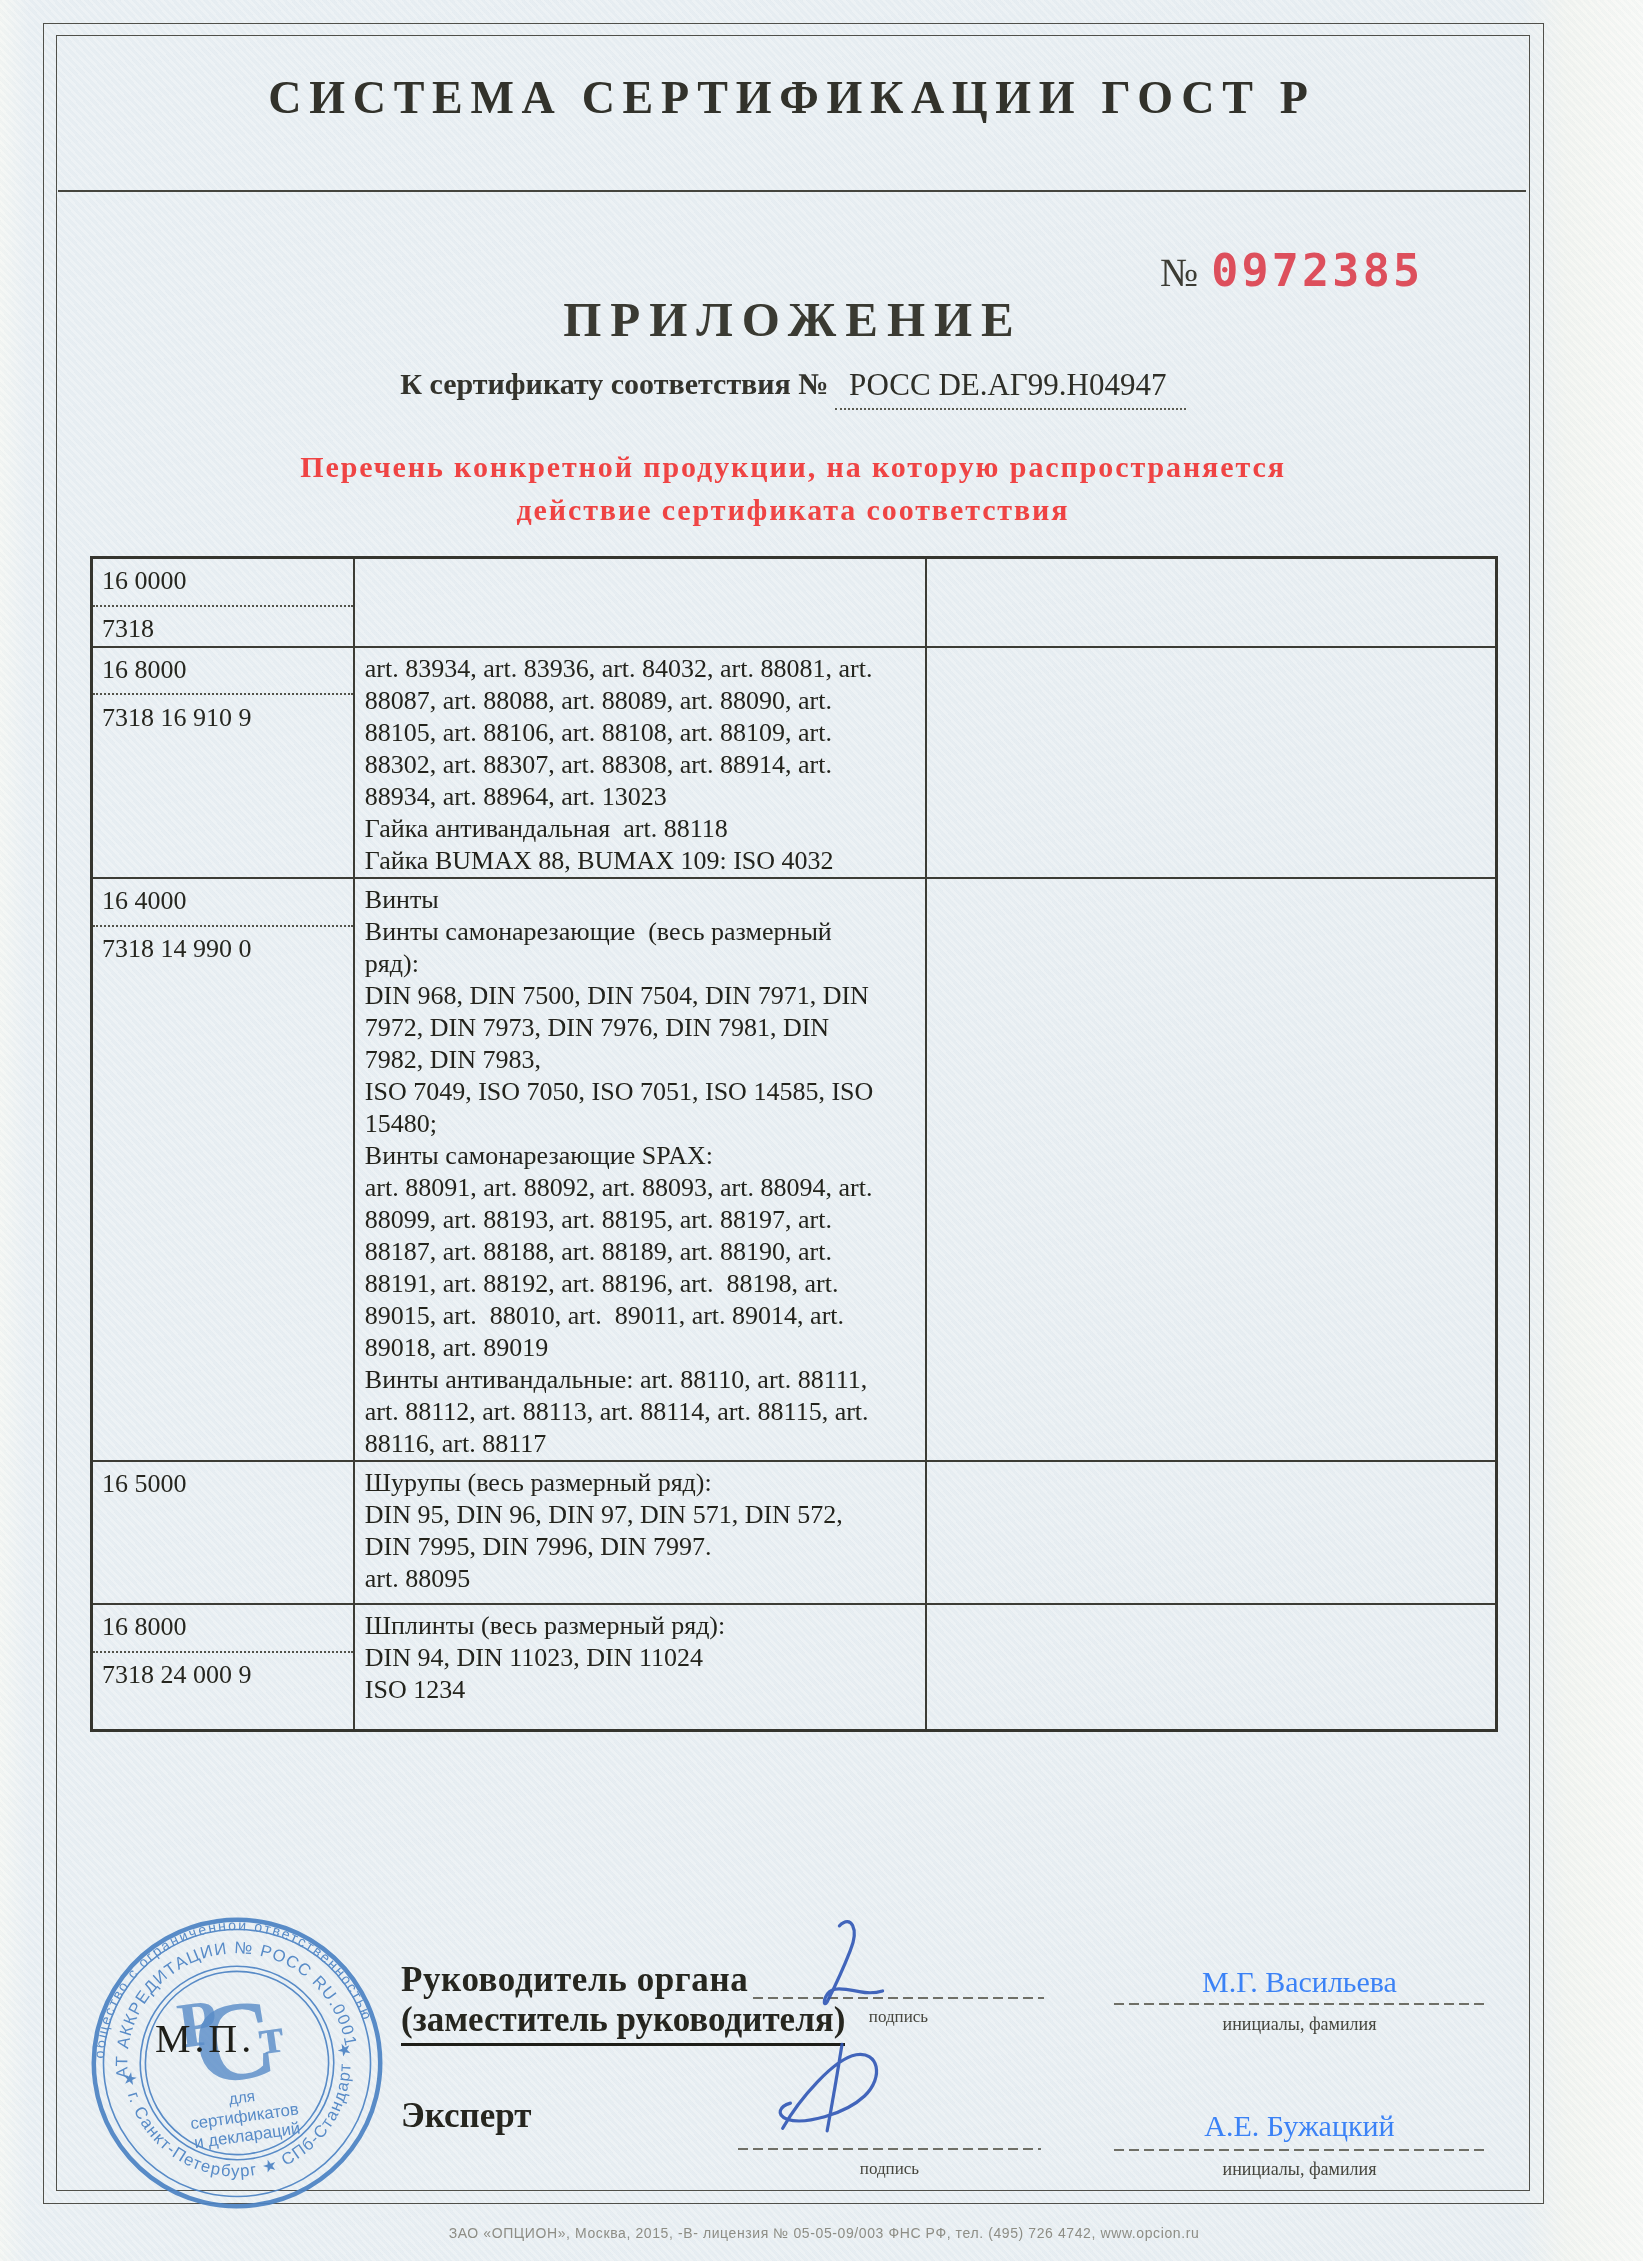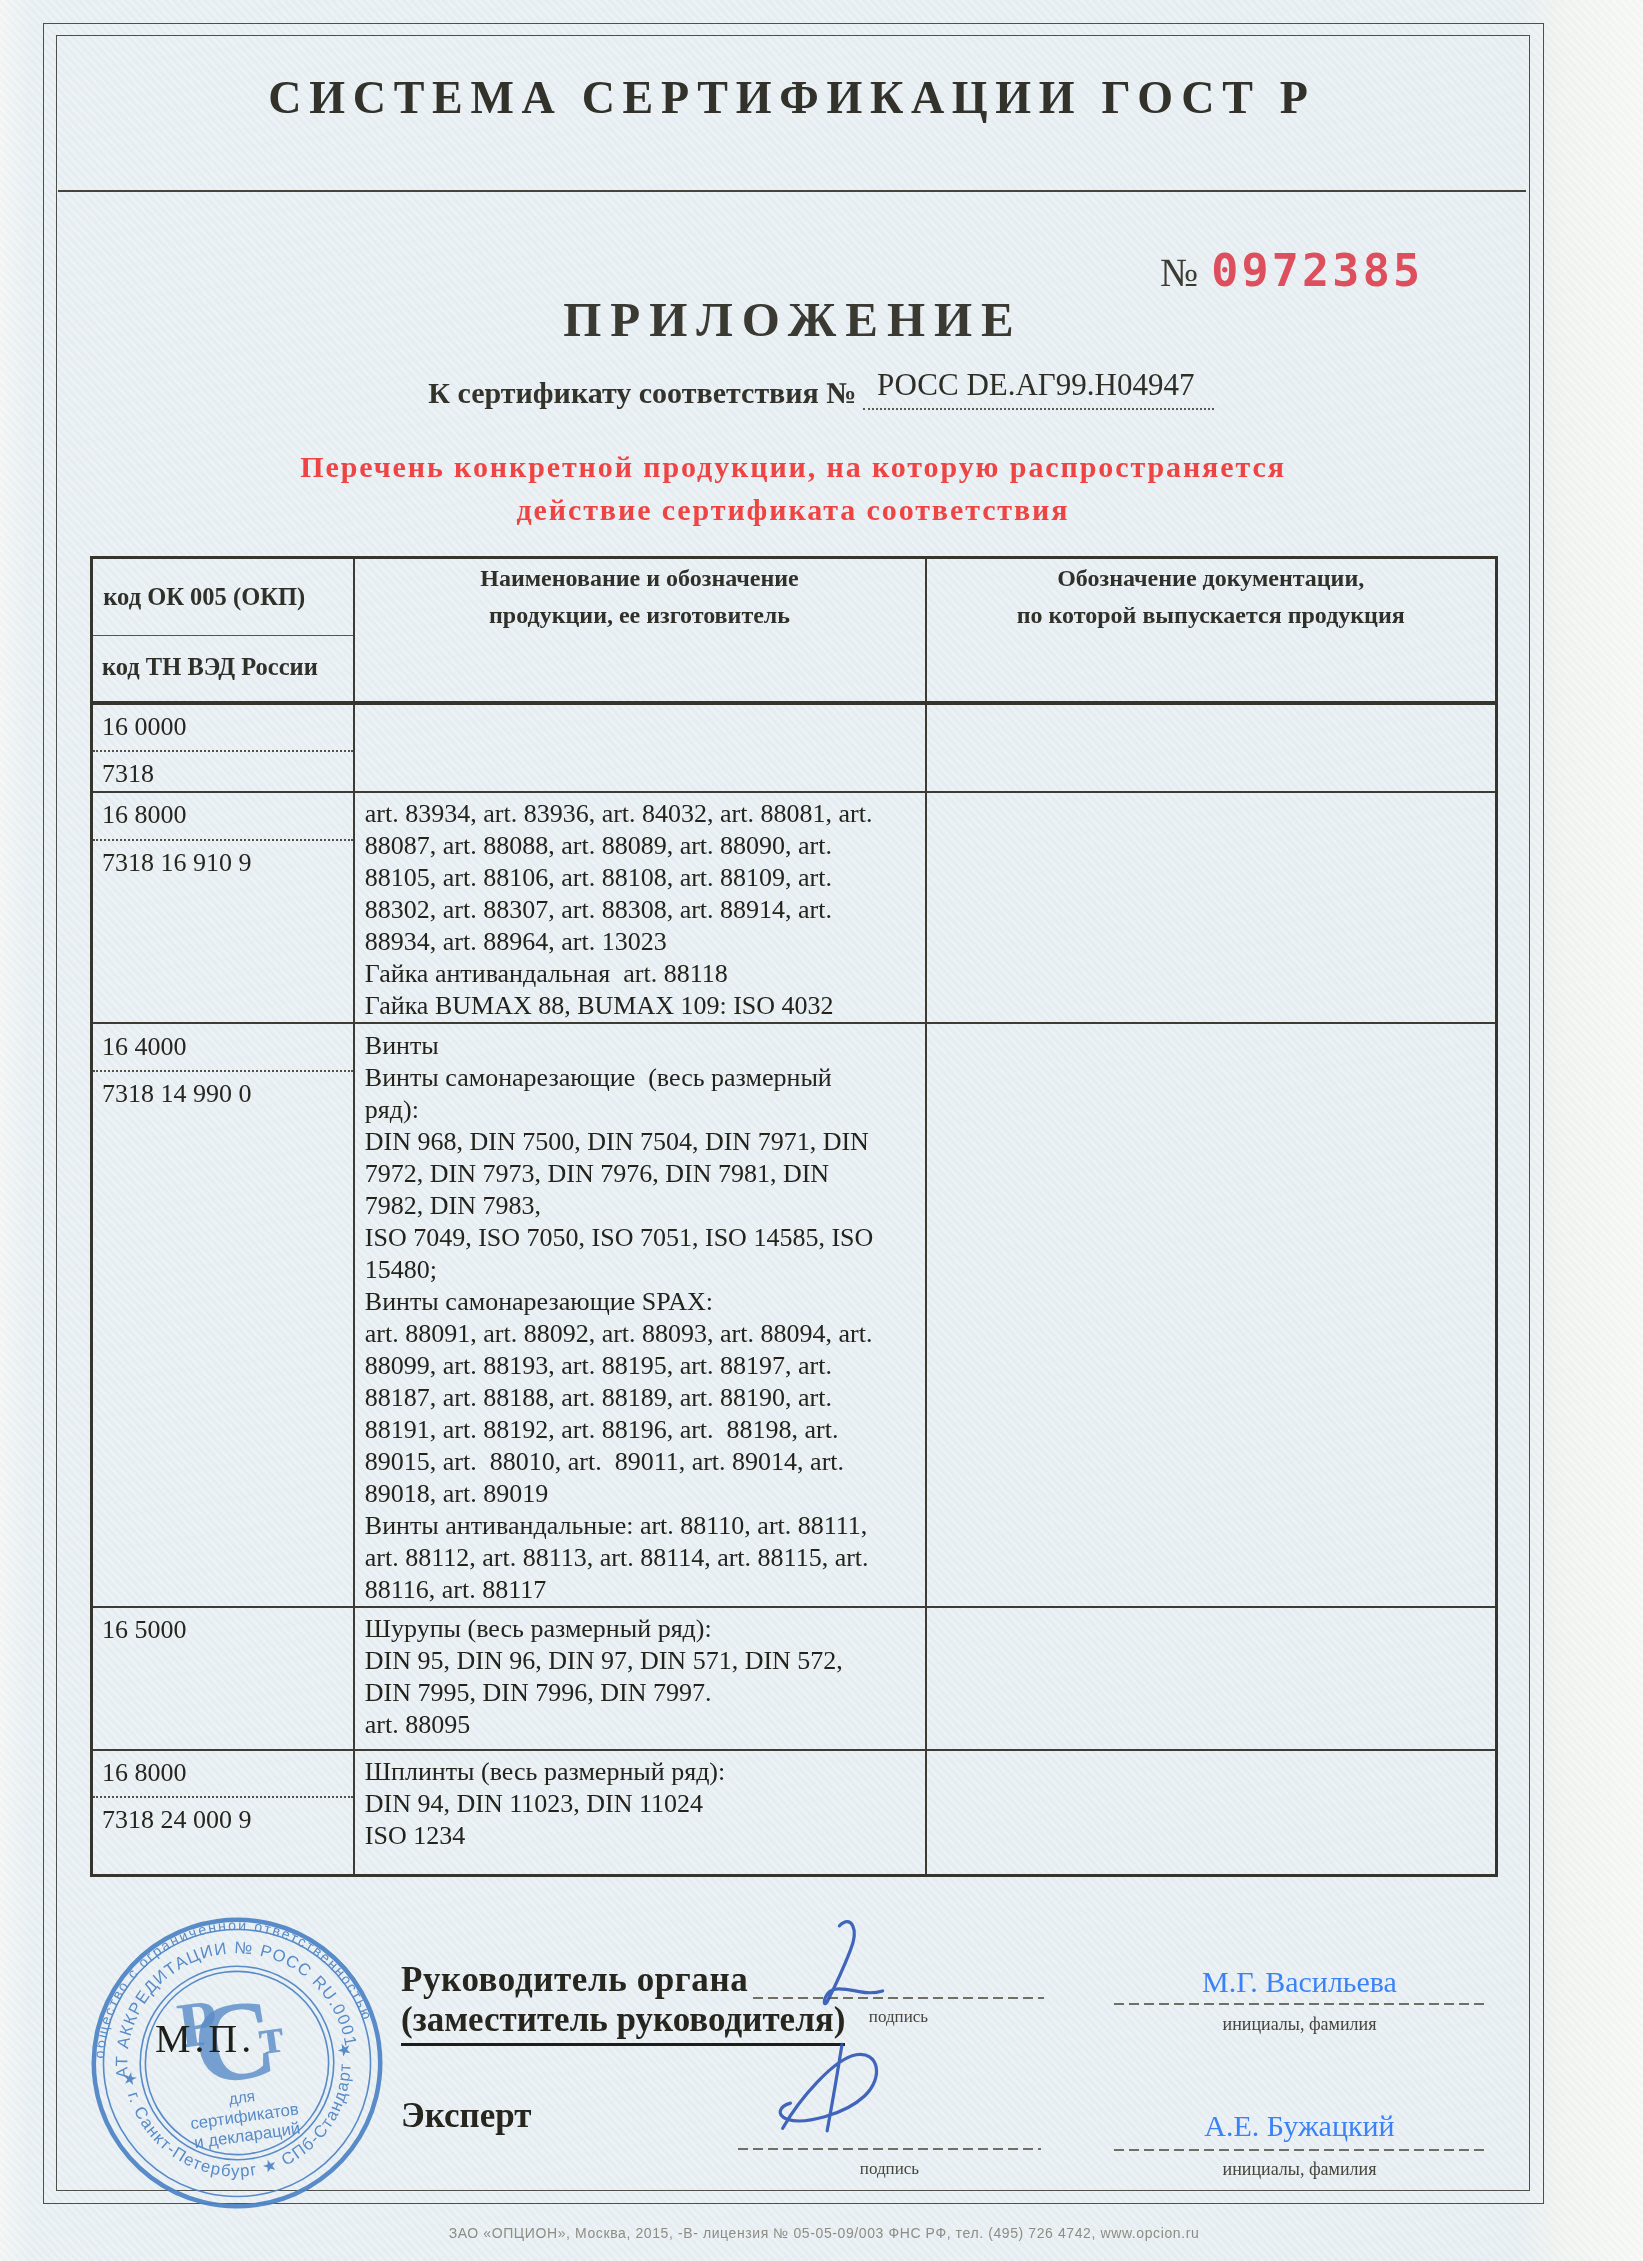--- a/index.html
+++ b/index.html
@@ -28,21 +28,21 @@
   .header-line1{font-size:46px;font-weight:bold;letter-spacing:7.7px;color:#32322b;}
   .header-line2{font-size:37px;font-weight:bold;letter-spacing:0.6px;margin-top:14px;color:#32322b;}
 
   .serial{position:absolute;left:1160px;top:244px;display:flex;align-items:baseline;gap:13px;}
   .serial-no{font-size:40px;color:#3c3c34;}
   .serial-digits{font-family:"DejaVu Sans Mono", monospace;font-size:45px;letter-spacing:3.2px;}
 
   .doc-title{position:absolute;left:0;top:291px;width:1586px;text-align:center;
     font-size:49px;font-weight:bold;letter-spacing:9px;color:#3a3a32;}
 
-  .cert-line{position:absolute;left:0;top:367px;width:1586px;display:flex;justify-content:center;align-items:flex-end;margin-left:28px;}
+  .cert-line{position:absolute;left:0;top:367px;width:1586px;display:flex;justify-content:center;}
   .cert-label{font-size:30px;font-weight:bold;color:#33332c;}
   .cert-value{font-size:31px;color:#2e2e27;border-bottom:2.6px dotted #5a5a50;padding:0 19.3px 5.2px 14px;margin-left:6.4px;}
 
   .purpose{position:absolute;left:0;top:445px;width:1586px;text-align:center;
     font-size:30px;font-weight:bold;letter-spacing:1.9px;line-height:43px;color:#ef4444;font-family:Liberation Serif, serif;}
 
   table.prod-table{
     position:absolute;left:90px;top:556px;width:1405px;
     border-collapse:collapse;table-layout:fixed;
     border:3.2px solid #35352e;
@@ -126,34 +126,20 @@
   <div>действие сертификата соответствия</div>
 </div>
 
 <table class="prod-table">
   <colgroup>
       <col class="c1">
       <col class="c2">
       <col class="c3">
     </colgroup>
   <tbody>
-    <tr class="hrow">
-      <td class="hcol1">
-        <div class="hc1a">код ОК 005 (ОКП)</div>
-        <div class="hc1b">код ТН ВЭД России</div>
-      </td>
-      <td class="hcol2">
-        <div>Наименование и обозначение</div>
-        <div>продукции, ее изготовитель</div>
-      </td>
-      <td class="hcol3">
-        <div>Обозначение документации,</div>
-        <div>по которой выпускается продукция</div>
-      </td>
-    </tr>
   <tr class="prow r0">
         <td class="codes">
           <div>16 0000</div>
           <div class="dotline"></div>
           <div>7318</div>
         </td>
         <td class="names"></td>
         <td class="doccell"></td>
       </tr>
       <tr class="prow r1">

